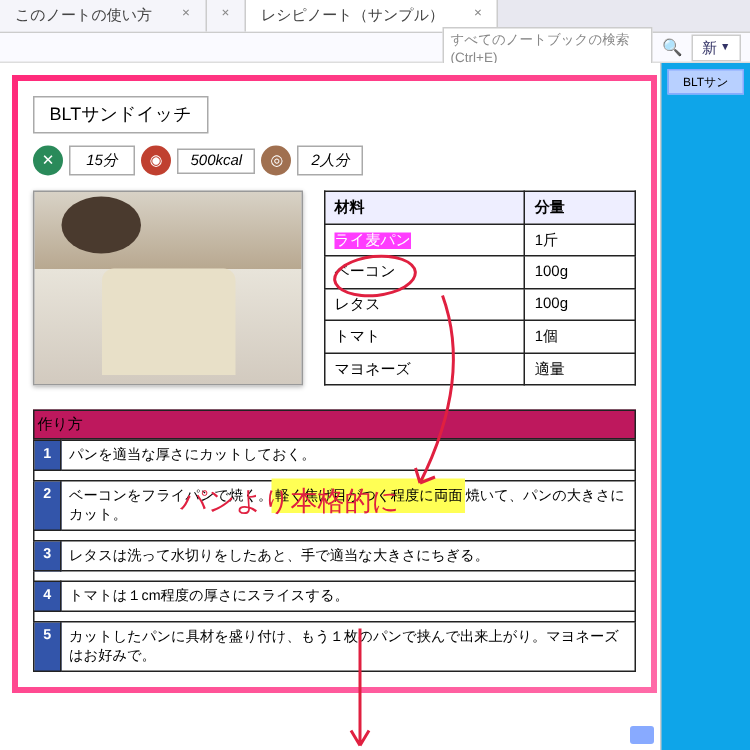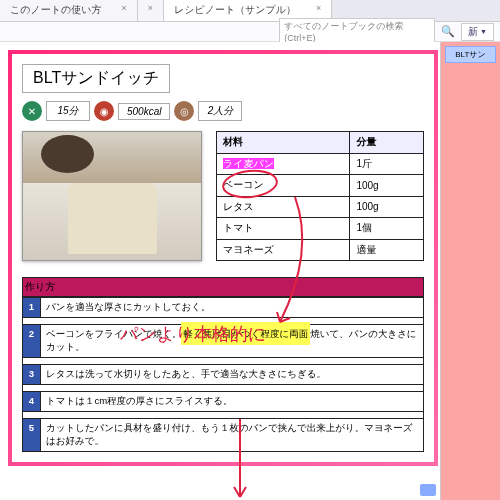--- a/index.html
+++ b/index.html
@@ -2,28 +2,28 @@
 <html><head>
 <meta charset="utf-8">
 <style>
 * { box-sizing: border-box; margin: 0; padding: 0; font-family: "Meiryo", sans-serif; }
 body { background: #f0f0f5; width: 500px; height: 500px; overflow: hidden; position: relative; }
 .tabs { display: flex; background: #e8e8f0; height: 22px; font-size: 10px; align-items: stretch; border-bottom: 1px solid #ccc; }
 .tab { padding: 3px 10px; border-right: 1px solid #ccc; background: #f5f5fa; color: #444; cursor: pointer; display: flex; align-items: flex-start; gap: 20px; }
 .tab.active { background: #fff; }
 .closex { color: #888; font-size: 9px; }
 .topbar { display: flex; justify-content: flex-end; align-items: center; height: 20px; padding: 0 6px; font-size: 10px; background: #fafaff; border-bottom: 1px solid #ddd; gap: 6px; }
-.search { border: 1px solid #ccc; padding: 1px 4px; font-size: 9px; color: #888; width: 156px; background: #fff; margin-left: 36px; }
+.search { border: 1px solid #ccc; padding: 1px 4px; font-size: 9px; color: #888; width: 140px; background: #fff; margin-left: 36px; }
 .newbtn { color: #336; border: 1px solid #ccc; padding: 1px 6px; background: #fff; display: flex; align-items: center; gap: 2px; }
 .workspace { display: flex; height: 458px; }
 .page-area { flex: 1; position: relative; background: #fff; height: 100%; overflow: hidden; }
-.thumb-strip { width: 60px; background: #fca5a5; border-left: 1px solid #ccc; height: 100%; font-size: 8px; }
+.thumb-strip { width: 60px; background: #0ea5e9; border-left: 1px solid #ccc; height: 100%; font-size: 8px; }
 .thumb { border: 1px solid #8af; margin: 4px; padding: 2px 1px; background: #b8d0ff; text-align: center; }
 .recipe { border: 4px solid; border-image: linear-gradient(135deg,#ff2a7a,#ff6aa8) 1; width: 430px; margin: 8px 0 0 8px; padding: 10px; background: #fff; position: relative; }
-.title-box { border: 1px solid #aaa; display: inline-block; padding: 3px 10px; margin-bottom: 8px; font-size: 16px; }
+.title-box { border: 1px solid #aaa; display: inline-block; padding: 3px 10px; margin-bottom: 8px; font-size: 12px; }
 .meta-row { display: flex; gap: 4px; align-items: center; margin-bottom: 10px; }
 .micon { width: 20px; height: 20px; border-radius: 50%; display: flex; align-items: center; justify-content: center; color: #fff; font-size: 10px; }
 .green { background: #2a8a5a; } .red { background: #c04030; } .brown { background: #a07050; }
 .metabox { border: 1px solid #aaa; padding: 2px 8px; font-size: 10px; min-width: 44px; text-align: center; font-style: italic; }
 .upper { display: flex; gap: 14px; }
 .photo { width: 180px; height: 130px; border: 1px solid #999; box-shadow: 0 1px 3px rgba(0,0,0,.3); background: linear-gradient(180deg,#d8d2c6 0%, #b8a890 40%, #e8e4da 40%, #d2cabf 100%); position: relative; overflow: hidden; }
 .photo::before { content:""; position:absolute; left:10%; top:2%; width:30%; height:30%; background:#4a3a2e; border-radius:50%; }
 .photo::after { content:""; position:absolute; left:25%; bottom:5%; width:50%; height:55%; background:#e8e0c8; border-radius:8px 8px 0 0; }
 .ing-table { border-collapse: collapse; font-size: 10px; flex: 1; }
 .ing-table th, .ing-table td { border: 1px solid #222; padding: 3px 6px; }

